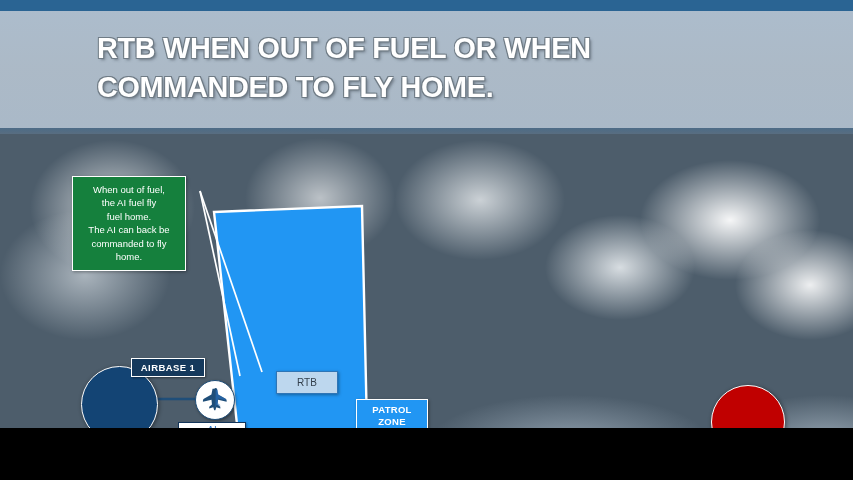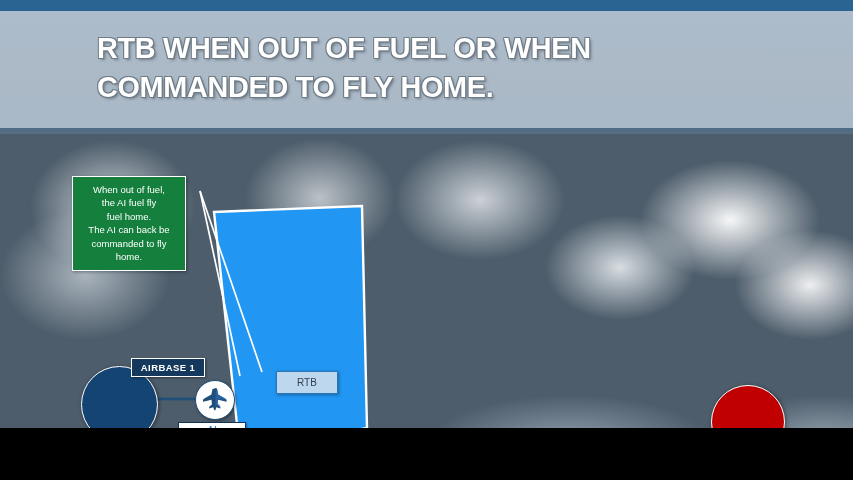--- a/index.html
+++ b/index.html
@@ -270,14 +270,18 @@
       </g>
       <g fill="#2a72c4">
         <path d="M17.6 4.6c.4-.8 1.1-.8 1.4 0l.9 5.3 7.9 4.7c.4.2.6.6.6 1v.7l-8.8-2.1-.5 5.1 2.8 2.3v1.1l-4.1-1.1-.9 2.8h-.4l.3-19.8z" opacity=".55"></path>
       </g>
     </svg>
   </div>
   <div class="lbl lbl-ai">AI</div>
 
   <div class="lbl lbl-rtb">RTB</div>
 
+  <div class="lbl lbl-patrol">
+    <div>PATROL</div>
+    <div>ZONE</div>
+  </div>
 
 </div>
 
 </body></html>

